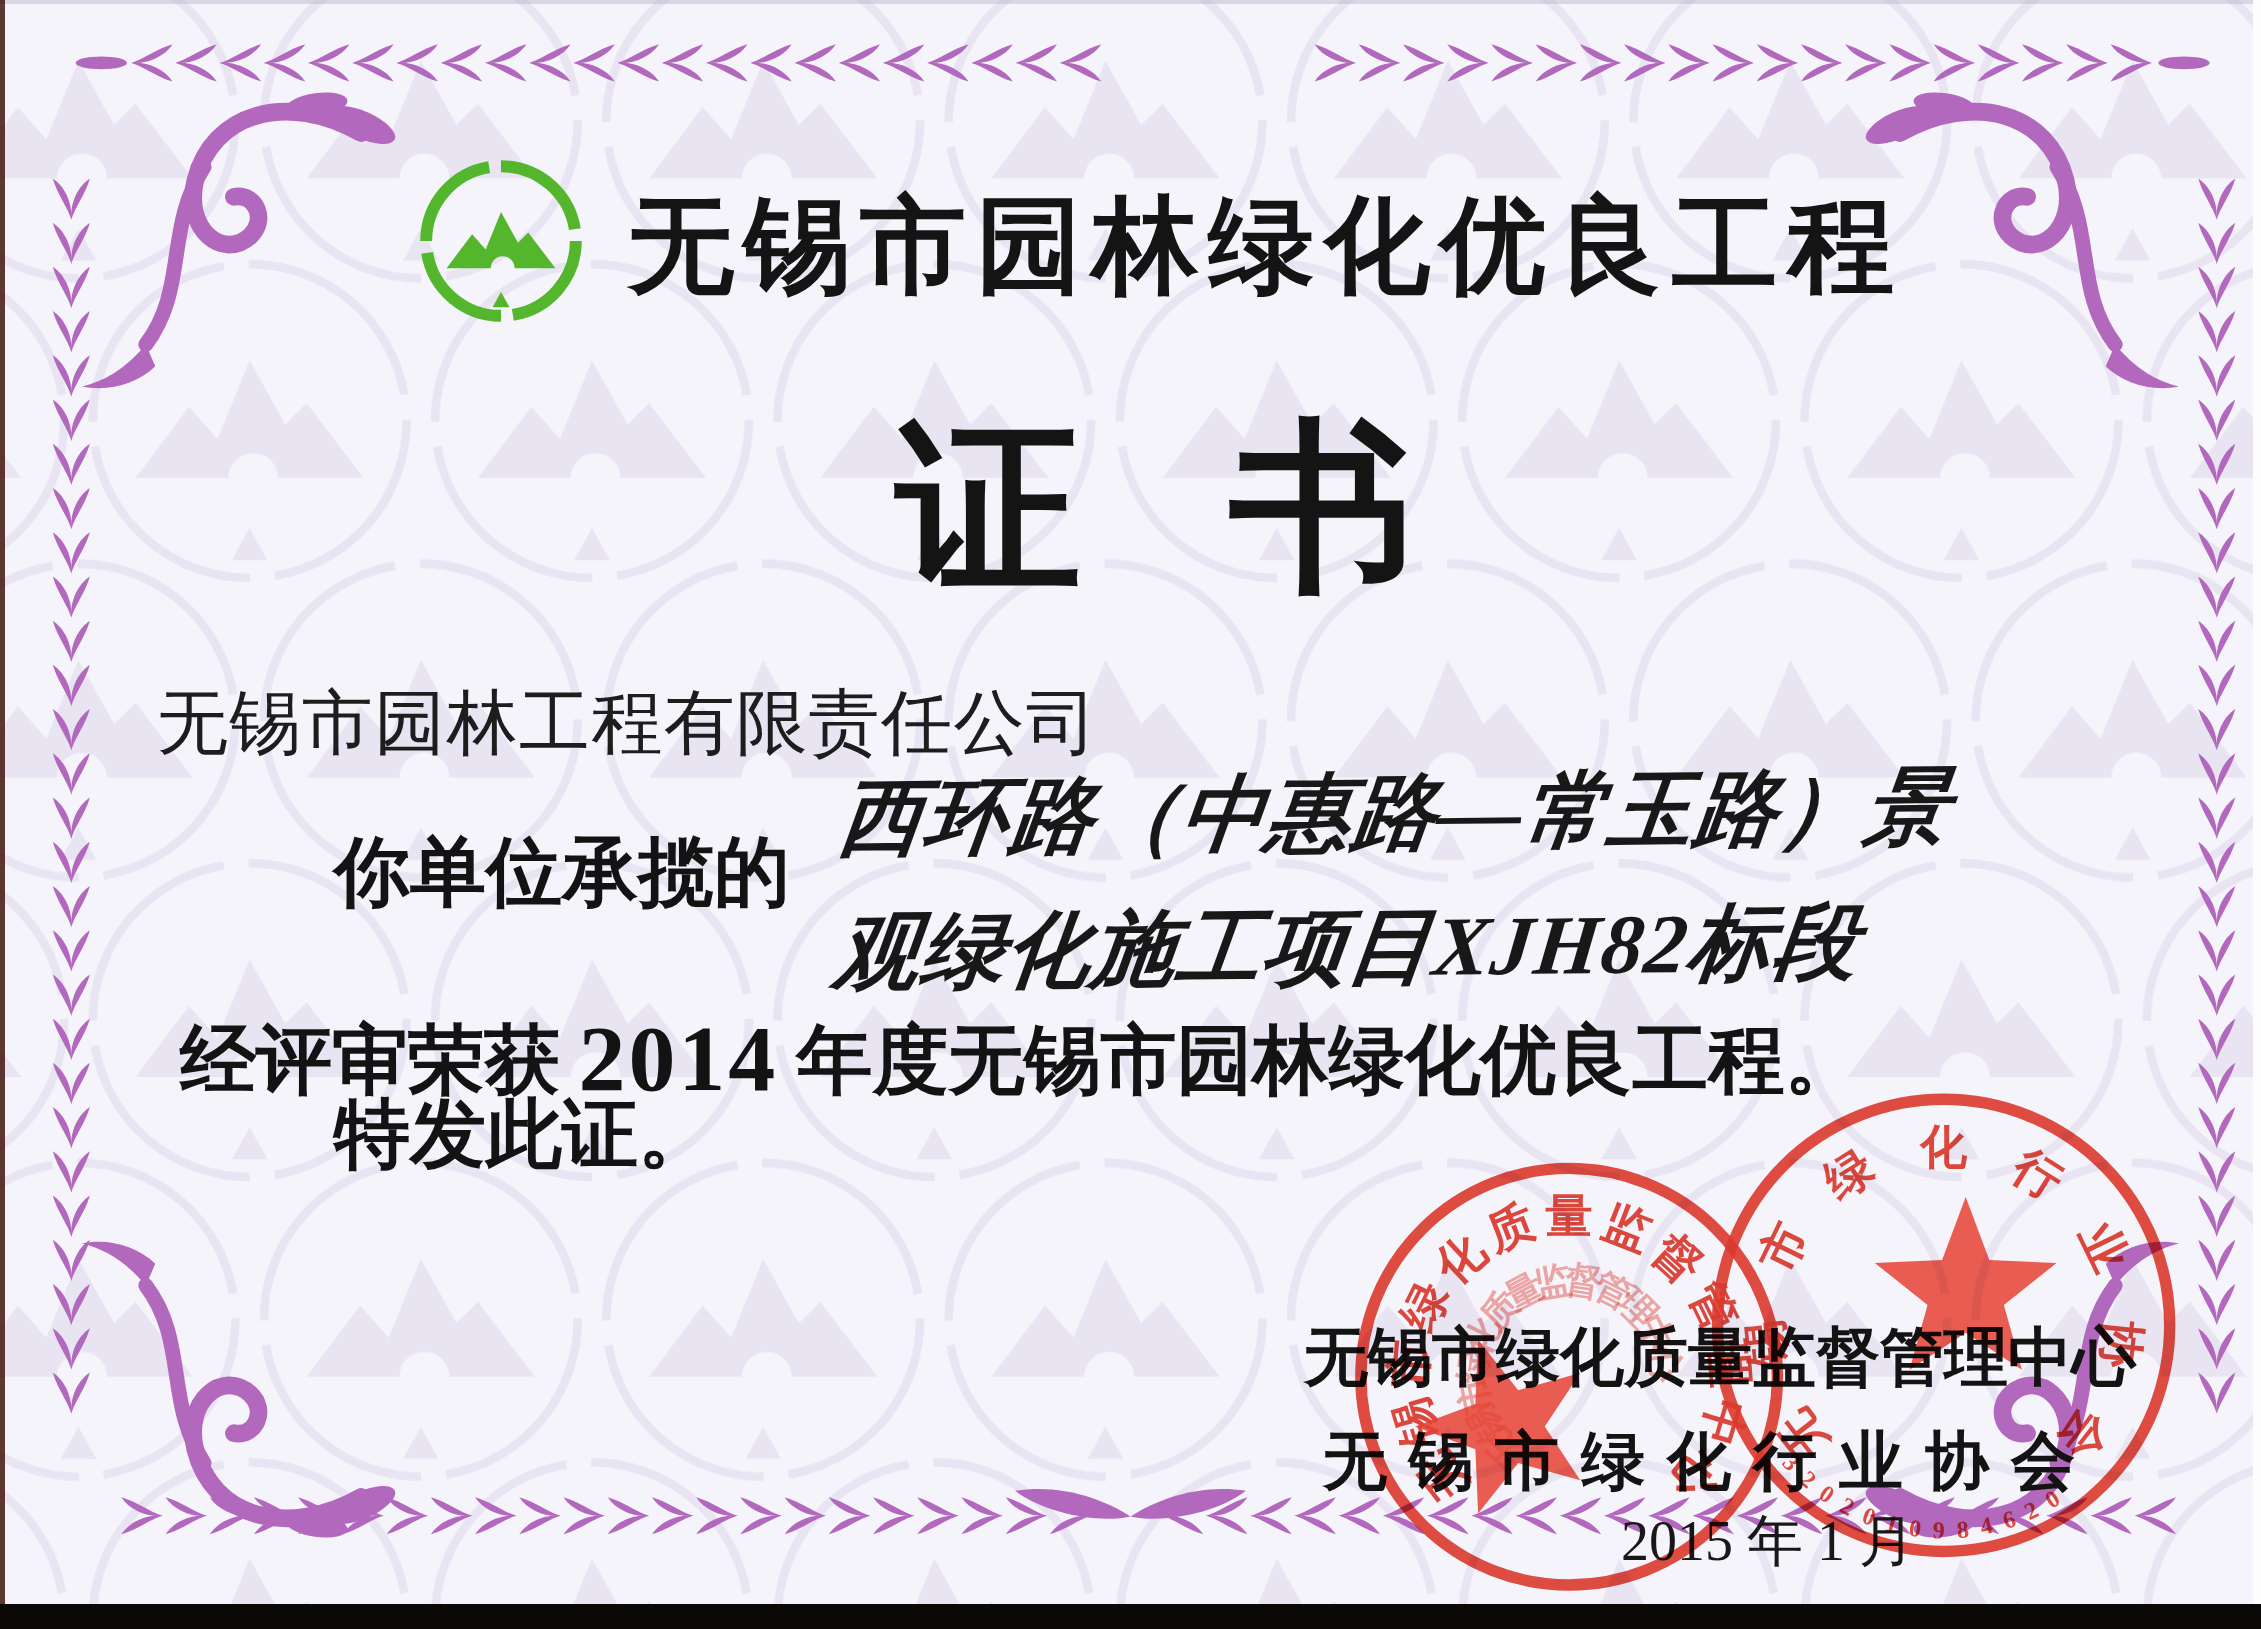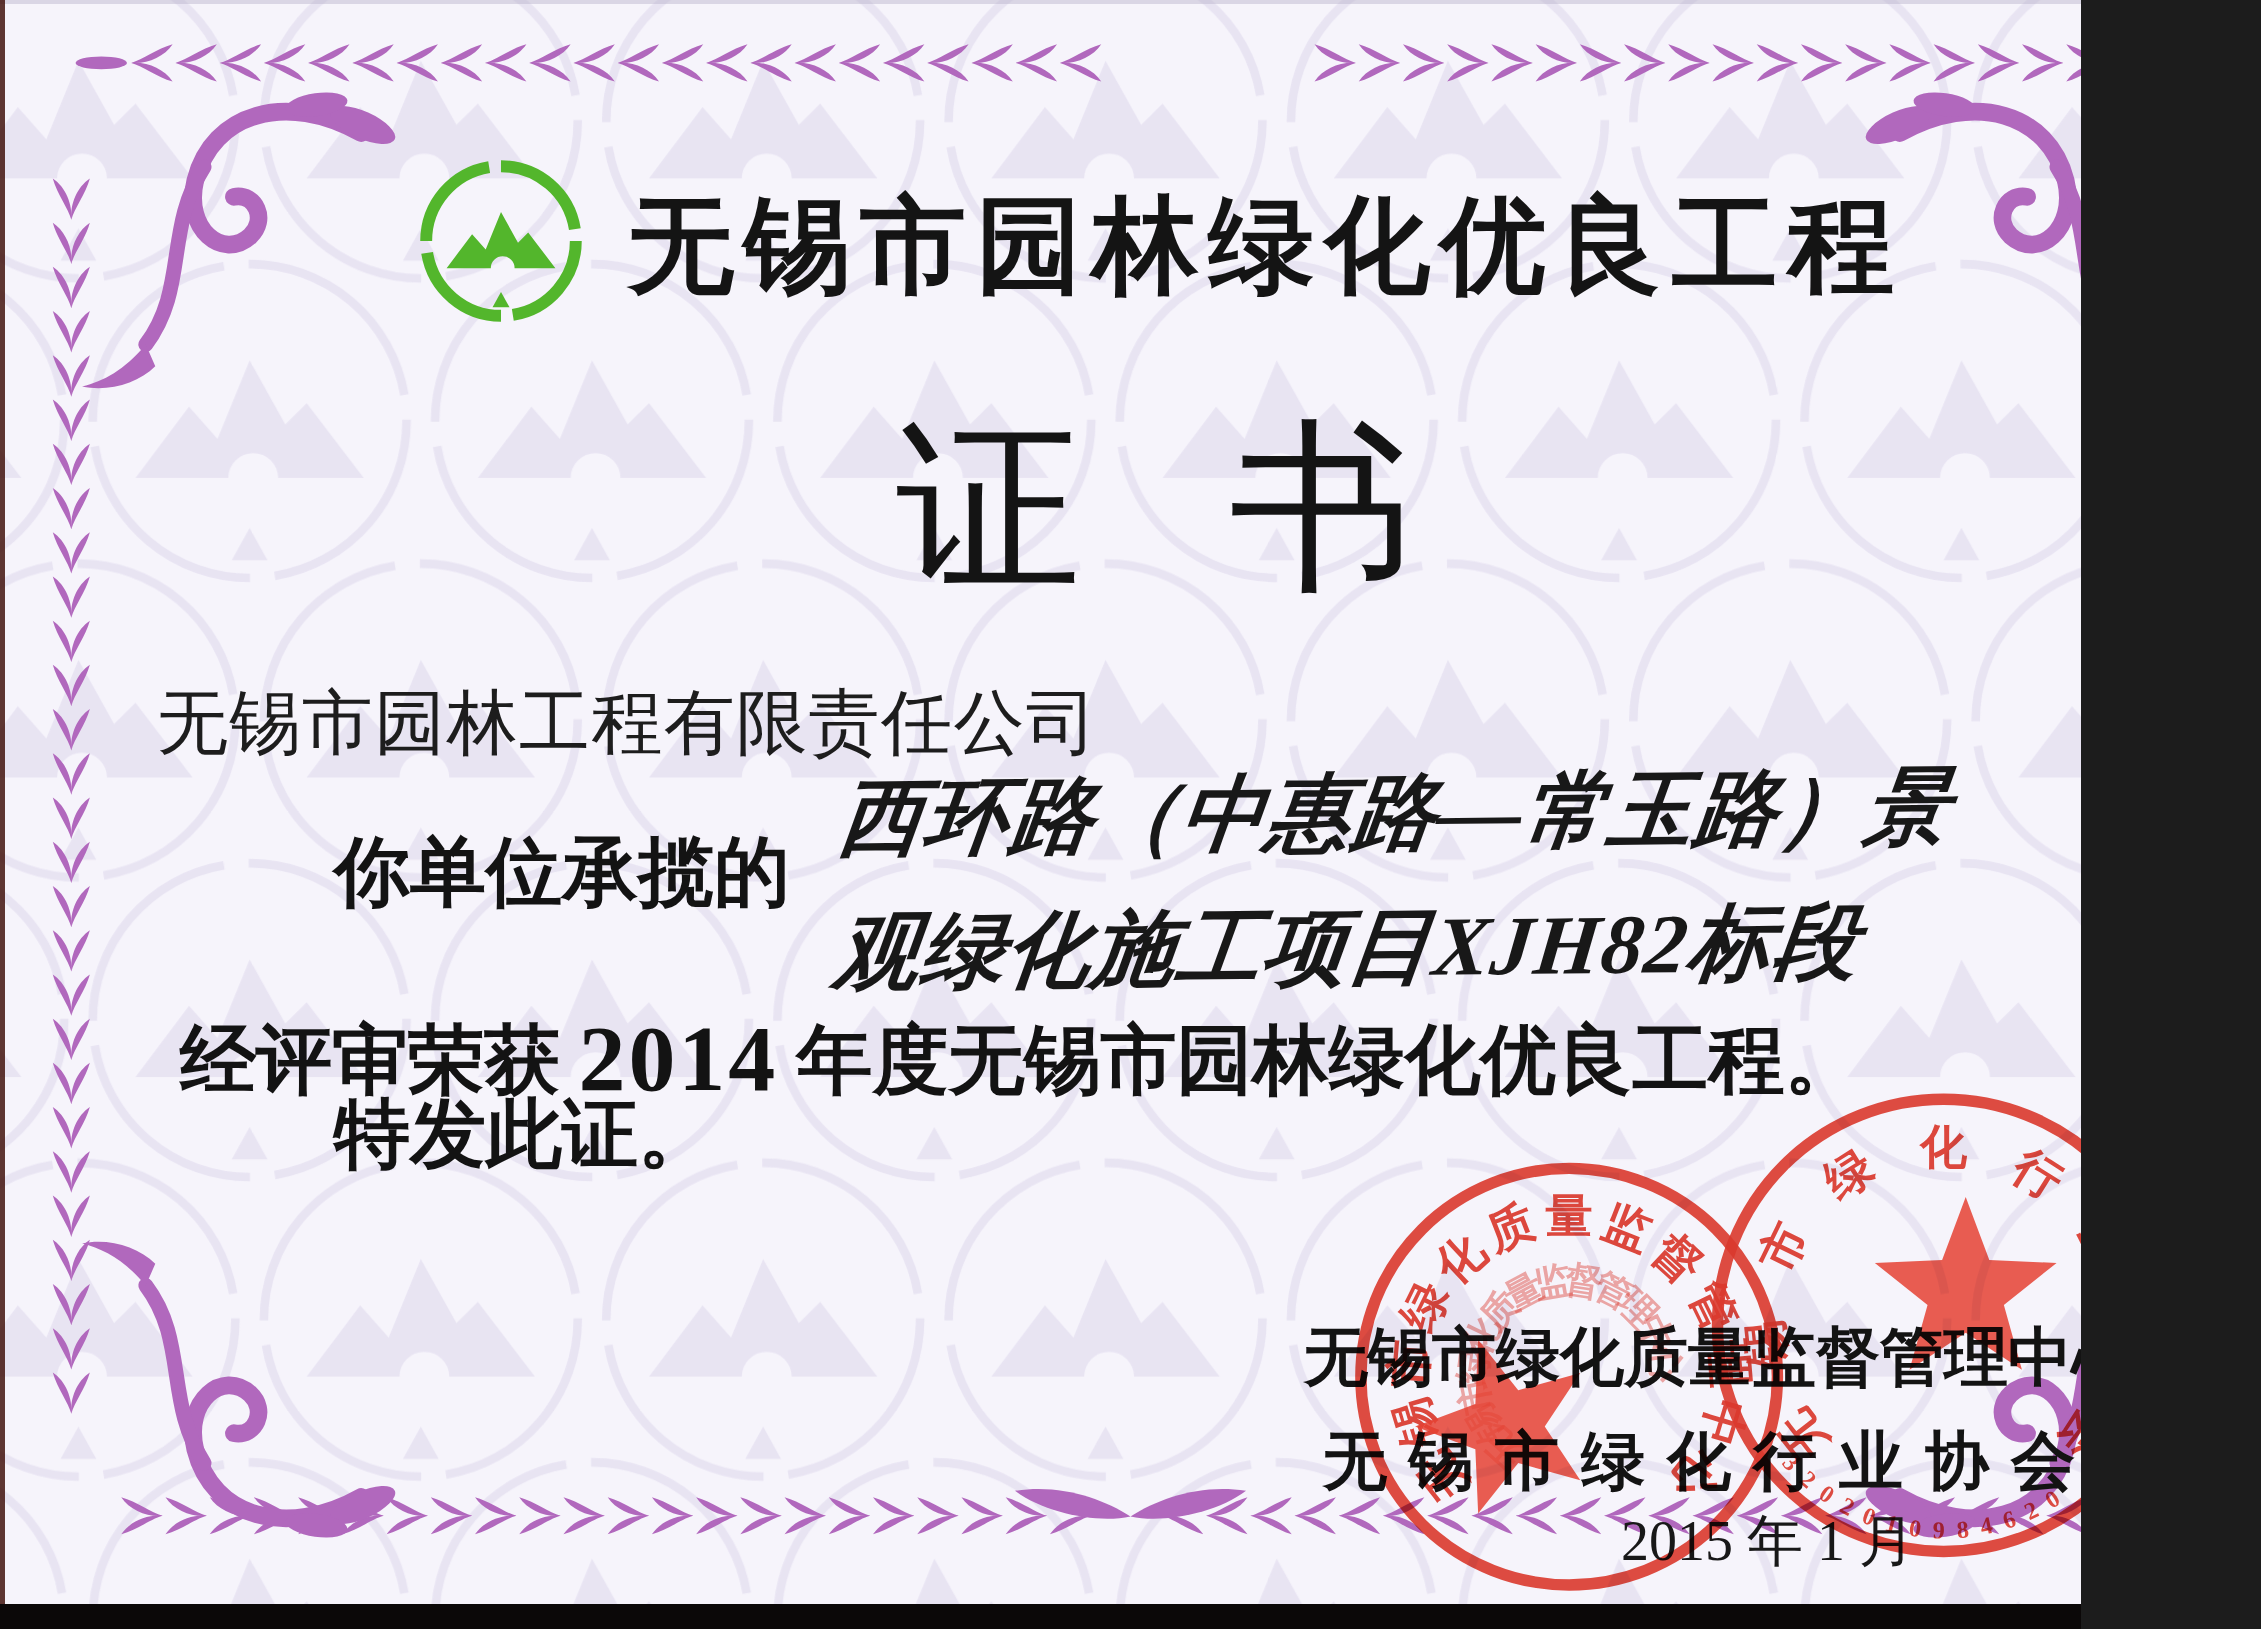--- a/index.html
+++ b/index.html
@@ -1,22 +1,22 @@
 <!DOCTYPE html>
 <html style="font-size:11.4px"><head>
 <meta charset="utf-8">
 <style>
   html,body{margin:0;padding:0;background:#1c1c1c;}
-  #page{position:relative;width:2081px;height:1630px;background:#f6f4fb;overflow:hidden;
+  #page{position:relative;width:2261px;height:1630px;background:#f6f4fb;overflow:hidden;
         font-family:"Liberation Serif","DejaVu Serif",serif;color:#141414;}
   .abs{position:absolute;}
   .layer{position:absolute;left:0;top:0;width:2261px;height:1630px;pointer-events:none;}
   .hei{font-weight:bold;color:#131313;}
   .title{left:628px;top:175px;font-size:106px;letter-spacing:10px;font-weight:bold;white-space:nowrap;}
-  .doc-title{left:896px;top:385px;font-size:185px;letter-spacing:148px;font-weight:normal;white-space:nowrap;}
+  .doc-title{left:896px;top:385px;font-size:185px;letter-spacing:148px;font-weight:bold;white-space:nowrap;}
   .company{left:157px;top:676px;font-size:71px;letter-spacing:1.4px;font-weight:normal;color:#1d1d1d;white-space:nowrap;}
   .lead{left:334px;top:822px;font-size:76px;}
   .after-project{left:1887px;top:822px;font-size:76px;}
   .award{left:180px;top:956px;font-size:76px;white-space:nowrap;margin-top:48px;}
   .award .year{font-size:94px;font-weight:bold;letter-spacing:2.9px;margin:0 18.5px;vertical-align:-4.3px;}
   .closing{left:334px;top:1084px;font-size:76px;}
   .hand{font-size:84px;font-style:italic;font-weight:bold;color:#181818;white-space:nowrap;
         transform:skewX(-7deg) rotate(-0.6deg);transform-origin:left bottom;letter-spacing:1.4px;}
   .hand1{left:833px;top:762px;}
   .hand2{left:829px;top:896px;}

